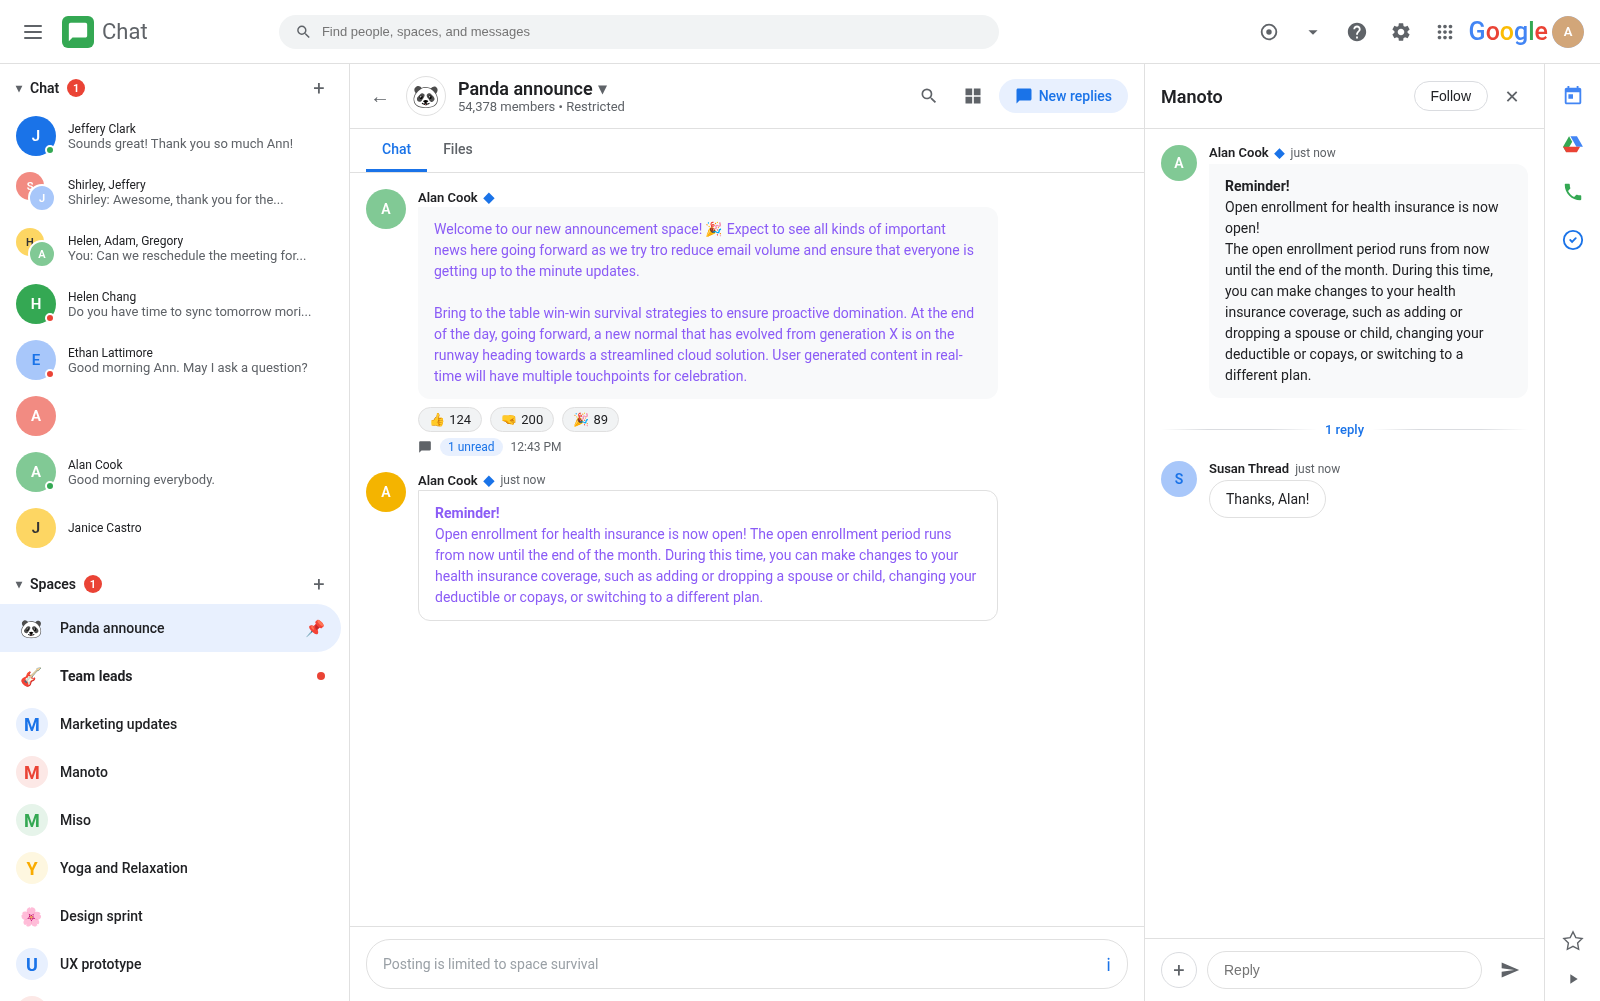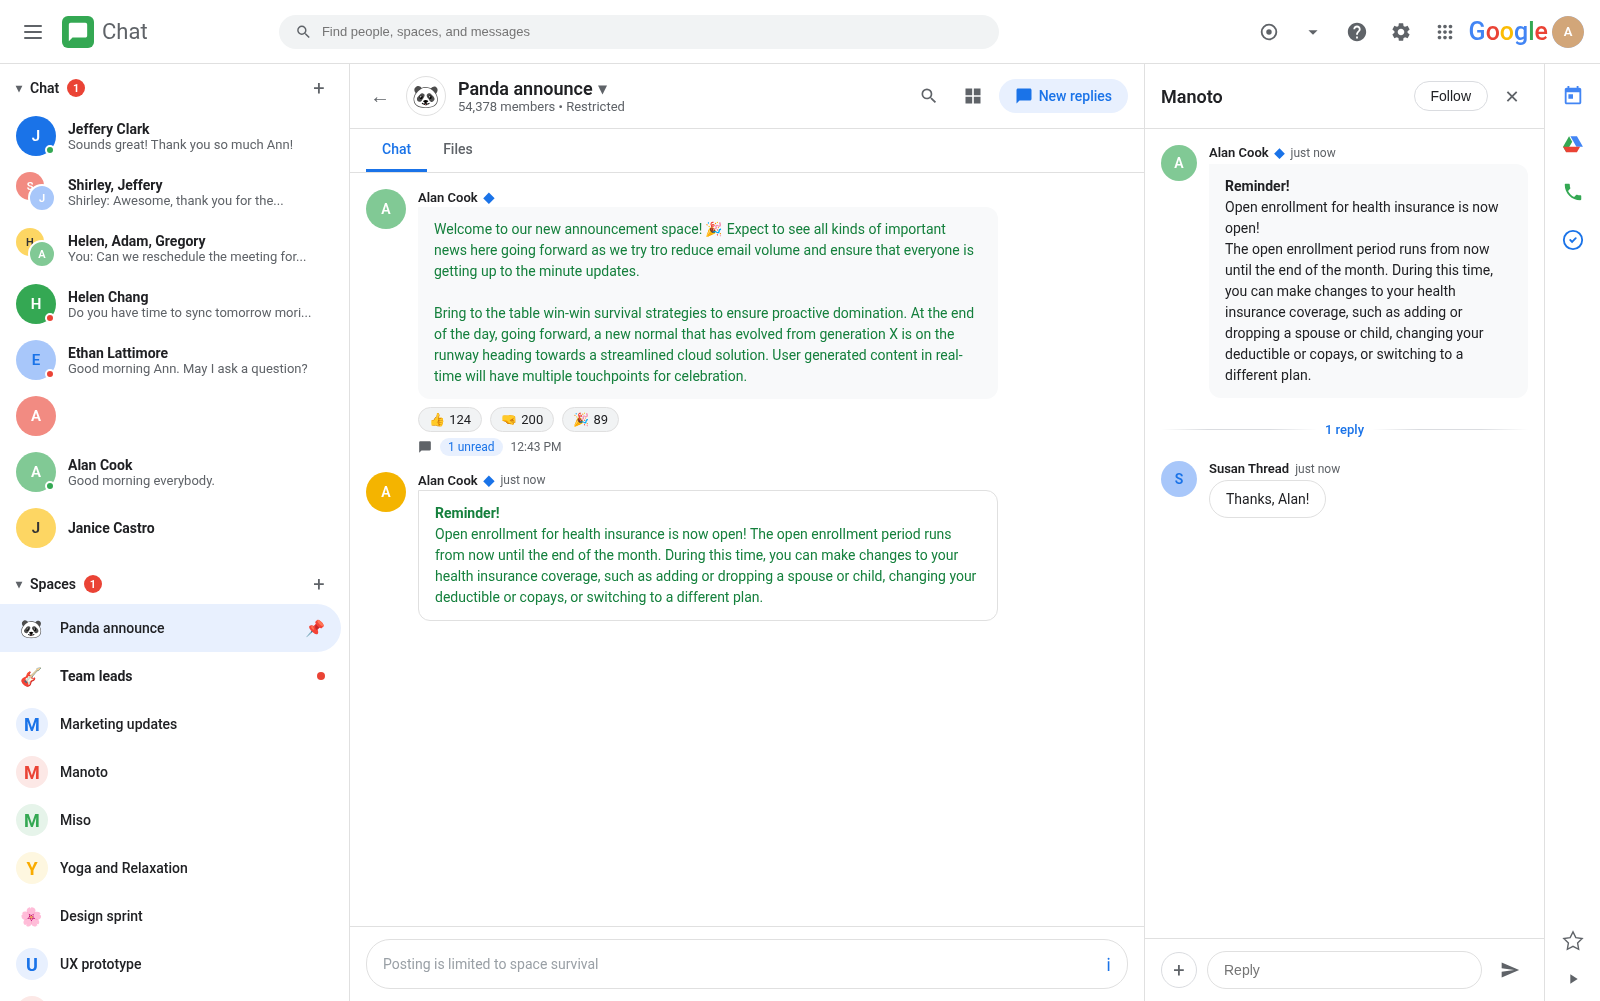--- a/index.html
+++ b/index.html
@@ -42,21 +42,21 @@
     .sidebar-chevron { font-size: 12px; color: #5f6368; }
     .sidebar-add-btn { width: 28px; height: 28px; border-radius: 50%; display: flex; align-items: center; justify-content: center; cursor: pointer; color: #5f6368; font-size: 20px; }
     .badge { background: #ea4335; color: #fff; border-radius: 50%; width: 18px; height: 18px; font-size: 11px; display: flex; align-items: center; justify-content: center; font-weight: 600; }
 
     .chat-item { display: flex; align-items: center; padding: 8px 16px; gap: 12px; cursor: pointer; border-radius: 0 24px 24px 0; margin-right: 8px; }
     .chat-avatar { width: 40px; height: 40px; border-radius: 50%; flex-shrink: 0; position: relative; }
     .chat-avatar-img { width: 40px; height: 40px; border-radius: 50%; display: flex; align-items: center; justify-content: center; font-weight: 600; font-size: 15px; color: #fff; }
     .avatar-online { position: absolute; bottom: 1px; right: 1px; width: 10px; height: 10px; border-radius: 50%; background: #34a853; border: 2px solid #fff; }
     .avatar-dnd { position: absolute; bottom: 1px; right: 1px; width: 10px; height: 10px; border-radius: 50%; background: #ea4335; border: 2px solid #fff; }
     .chat-info { flex: 1; min-width: 0; }
-    .chat-name { font-size: 14px; font-weight: 700; color: #202124; white-space: nowrap; overflow: hidden; text-overflow: ellipsis; }
+    .chat-name { font-size: 12px; font-weight: 400; color: #202124; white-space: nowrap; overflow: hidden; text-overflow: ellipsis; }
     .chat-preview { font-size: 13px; color: #5f6368; white-space: nowrap; overflow: hidden; text-overflow: ellipsis; }
 
     .space-item { display: flex; align-items: center; padding: 8px 16px; gap: 12px; cursor: pointer; border-radius: 0 24px 24px 0; margin-right: 8px; }
     .space-item.active { background: #e8f0fe; }
     .space-icon { width: 32px; height: 32px; border-radius: 50%; display: flex; align-items: center; justify-content: center; font-size: 18px; flex-shrink: 0; }
     .space-name { font-size: 14px; font-weight: 500; color: #202124; flex: 1; }
     .space-item.bold .space-name { font-weight: 700; }
     .space-dot { width: 8px; height: 8px; border-radius: 50%; background: #ea4335; }
     .pin-icon { color: #5f6368; font-size: 16px; }
 
@@ -78,21 +78,21 @@
 
     .chat-messages { flex: 1; overflow-y: auto; padding: 16px; display: flex; flex-direction: column; gap: 16px; }
     .chat-messages::-webkit-scrollbar { width: 4px; }
     .chat-messages::-webkit-scrollbar-thumb { background: #dadce0; border-radius: 2px; }
 
     .message-group { display: flex; gap: 12px; align-items: flex-start; }
     .message-avatar { width: 40px; height: 40px; border-radius: 50%; flex-shrink: 0; }
     .message-content { flex: 1; }
     .message-sender { font-size: 13px; font-weight: 600; color: #202124; margin-bottom: 2px; display: flex; align-items: center; gap: 6px; }
     .verified-icon { color: #1a73e8; font-size: 14px; }
-    .message-bubble { background: #f8f9fa; border-radius: 0 12px 12px 12px; padding: 12px 16px; font-size: 14px; line-height: 1.5; color: #15803d; max-width: 580px; }
+    .message-bubble { background: #f8f9fa; border-radius: 0 12px 12px 12px; padding: 12px 16px; font-size: 14px; line-height: 1.5; color: #8b5cf6; max-width: 580px; }
     .message-bubble.announcement { background: #fff; border: 1px solid #e0e0e0; }
     .message-reactions { display: flex; gap: 8px; margin-top: 8px; flex-wrap: wrap; }
     .reaction-chip { display: flex; align-items: center; gap: 4px; background: #f1f3f4; border-radius: 16px; padding: 4px 10px; font-size: 13px; cursor: pointer; border: 1px solid #e0e0e0; }
     .message-meta { display: flex; align-items: center; gap: 8px; margin-top: 6px; font-size: 12px; color: #5f6368; }
     .unread-badge { background: #e8f0fe; color: #1a73e8; border-radius: 12px; padding: 2px 8px; font-size: 12px; }
 
     .chat-input-area { padding: 12px 16px; border-top: 1px solid #e0e0e0; }
     .chat-input-box { display: flex; align-items: center; border: 1px solid #e0e0e0; border-radius: 24px; padding: 12px 16px; gap: 10px; background: #fff; }
     .chat-input-text { flex: 1; font-size: 14px; color: #9aa0a6; }
     .chat-input-info { color: #1a73e8; font-size: 18px; cursor: pointer; }

